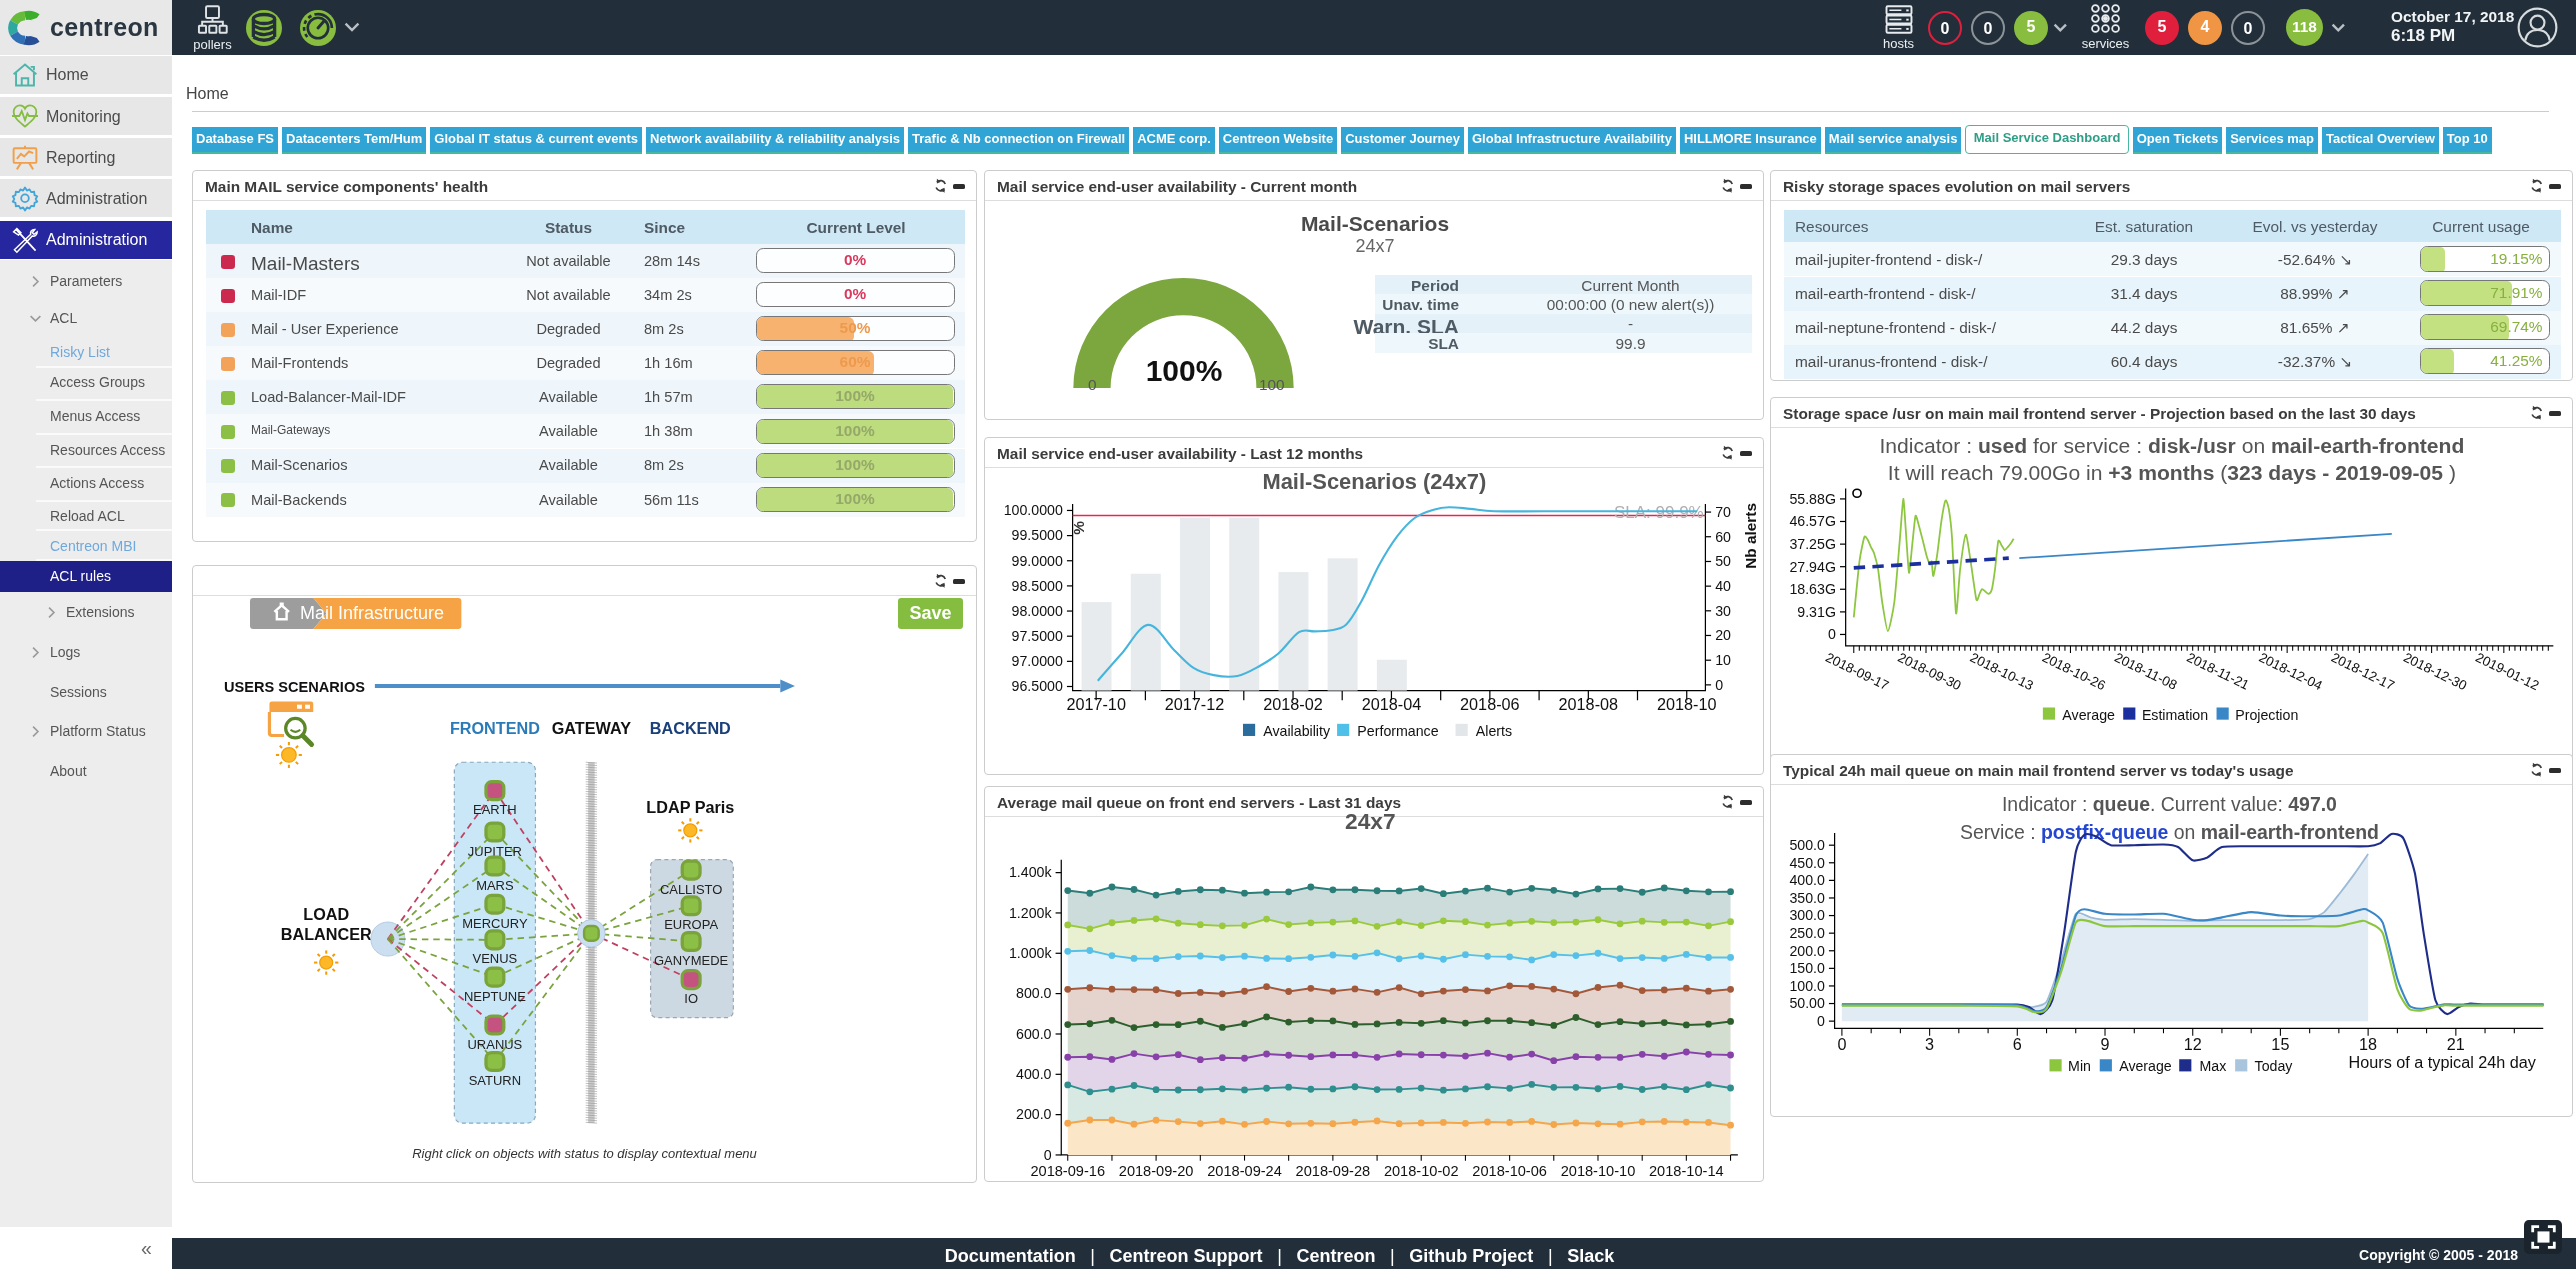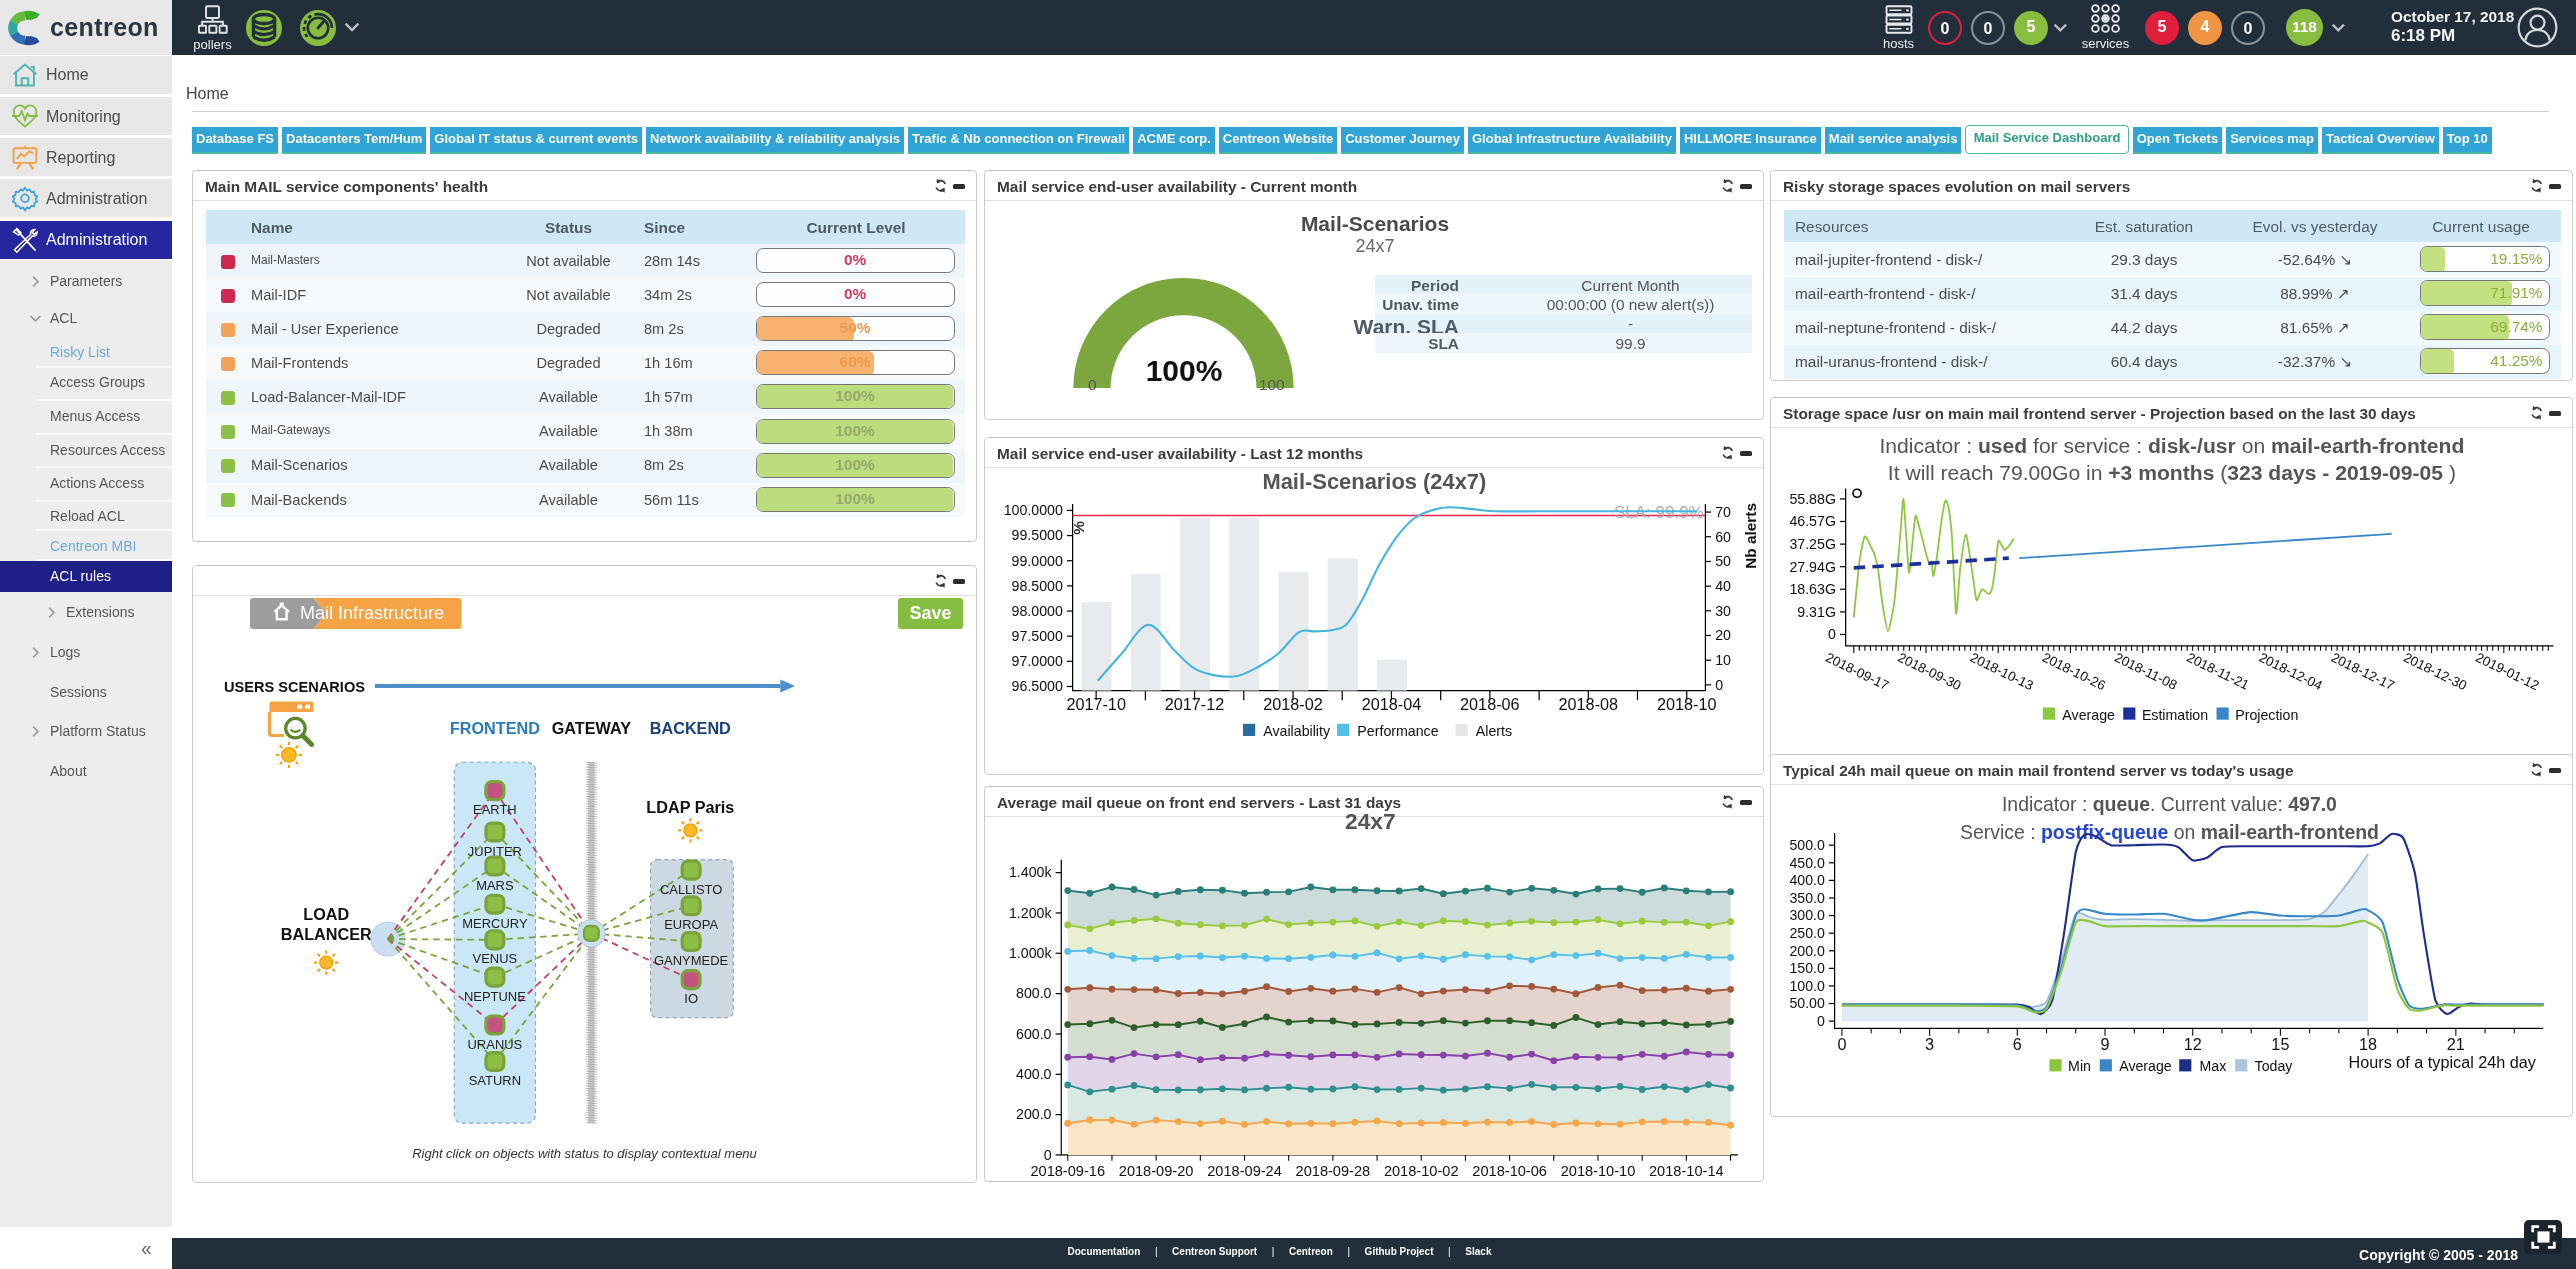--- a/index.html
+++ b/index.html
@@ -5,21 +5,21 @@
 .abs{position:absolute;}
 .topbar{position:absolute;left:0;top:0;width:2576px;height:55px;background:#222f3a;}
 .logo{position:absolute;left:0;top:0;width:172px;height:55px;background:#e8e8e8;}
 .sidebar{position:absolute;left:0;top:55px;width:172px;height:1172px;background:#fff;}
 .mitem{position:relative;height:38px;background:#e7e7e7;margin-bottom:3.2px;color:#4b4b4b;font-size:16px;}
 .mitem span{position:absolute;left:46px;top:10.6px;}
 .mitem svg{position:absolute;left:10.6px;top:6.5px;}
 .mitem.active{background:#26269e;color:#fff;}
 .sub{font-size:14px;color:#555;}
 .footer{position:absolute;left:172px;top:1238px;width:2404px;height:32px;background:#222f3a;color:#fff;}
-.flinks{position:absolute;top:8px;left:0;width:2191px;text-align:center;font-size:10px;font-weight:bold;padding-left:24px;}
+.flinks{position:absolute;top:8px;left:0;width:2191px;text-align:center;font-size:18px;font-weight:bold;padding-left:24px;}
 .flinks i{font-style:normal;margin:0 14.6px;font-weight:normal;}
 .card{position:absolute;background:#fff;border:0.8px solid #ccc;border-radius:4px;}
 .chead{position:relative;height:30px;border-bottom:0.8px solid #ddd;}
 .chead .t{position:absolute;left:12px;top:7.3px;font-size:15.4px;font-weight:bold;color:#3c3c3c;}
 .tabs{position:absolute;left:192px;top:127px;width:2378px;}
 .tab{display:inline-block;vertical-align:top;background:#2fa4d5;color:#fff;font-weight:bold;font-size:13px;height:27px;line-height:24px;padding:0 4px;border-bottom:2.4px solid #46b89f;margin-right:4px;white-space:nowrap;}
 .tab.sel{background:#fff;color:#2e9e86;border:1.6px solid #46b89f;border-radius:4px;line-height:23px;height:29px;margin-top:-1.6px;padding:0 7.3px;}
 .circ{position:absolute;border-radius:50%;color:#fff;font-weight:bold;text-align:center;}
 svg{overflow:visible;}svg text{font-family:"Liberation Sans",sans-serif;}
 </style></head><body>
@@ -257,21 +257,21 @@
       </svg>
       <div class="abs" style="right:10.6px;top:13px;width:12px;height:4.9px;background:#2d2d2d;border-radius:1.6px;"></div>
     </div>
     <div class="abs" style="left:13px;top:39px;width:759px;height:34px;background:#cfe8f5;"></div>
     <div style="position:absolute;top:48px;font-size:15.4px;font-weight:bold;color:#4e5a64;left:58px;">Name</div>
     <div style="position:absolute;top:48px;font-size:15.4px;font-weight:bold;color:#4e5a64;left:325px;width:101px;text-align:center;">Status</div>
     <div style="position:absolute;top:48px;font-size:15.4px;font-weight:bold;color:#4e5a64;left:451px;width:65px;">Since</div>
     <div style="position:absolute;top:48px;font-size:15.4px;font-weight:bold;color:#4e5a64;left:563px;width:200px;text-align:center;">Current Level</div>
     <div class="abs" style="left:13px;top:73px;width:759px;height:34px;background:#eef6fb;"></div>
     <div class="abs" style="left:28px;top:84px;width:14px;height:14px;border-radius:3.2px;background:#cb2a4e;"></div>
-    <div style="position:absolute;top:82px;font-size:12px;color:#4a4a4a;left:58px;">Mail-Masters</div>
+    <div style="position:absolute;top:82px;font-size:19px;color:#4a4a4a;left:58px;">Mail-Masters</div>
     <div style="position:absolute;top:82px;font-size:14.6px;color:#4a4a4a;left:325px;width:101px;text-align:center;">Not available</div>
     <div style="position:absolute;top:82px;font-size:14.6px;color:#4a4a4a;left:451px;">28m 14s</div>
     <div class="abs" style="left:563px;top:77px;width:199px;height:25px;border:1.6px solid #777;border-radius:7.3px;background:#fdfeff;overflow:hidden;">
       <div style="position:absolute;left:0;top:2.4px;width:196px;text-align:center;font-size:15.4px;font-weight:bold;color:#d8395c;">0%</div>
     </div>
     <div class="abs" style="left:13px;top:107px;width:759px;height:34px;background:#f6fafd;"></div>
     <div class="abs" style="left:28px;top:118px;width:14px;height:14px;border-radius:3.2px;background:#cb2a4e;"></div>
     <div style="position:absolute;top:116px;font-size:14.6px;color:#4a4a4a;left:58px;">Mail-IDF</div>
     <div style="position:absolute;top:116px;font-size:14.6px;color:#4a4a4a;left:325px;width:101px;text-align:center;">Not available</div>
     <div style="position:absolute;top:116px;font-size:14.6px;color:#4a4a4a;left:451px;">34m 2s</div>

